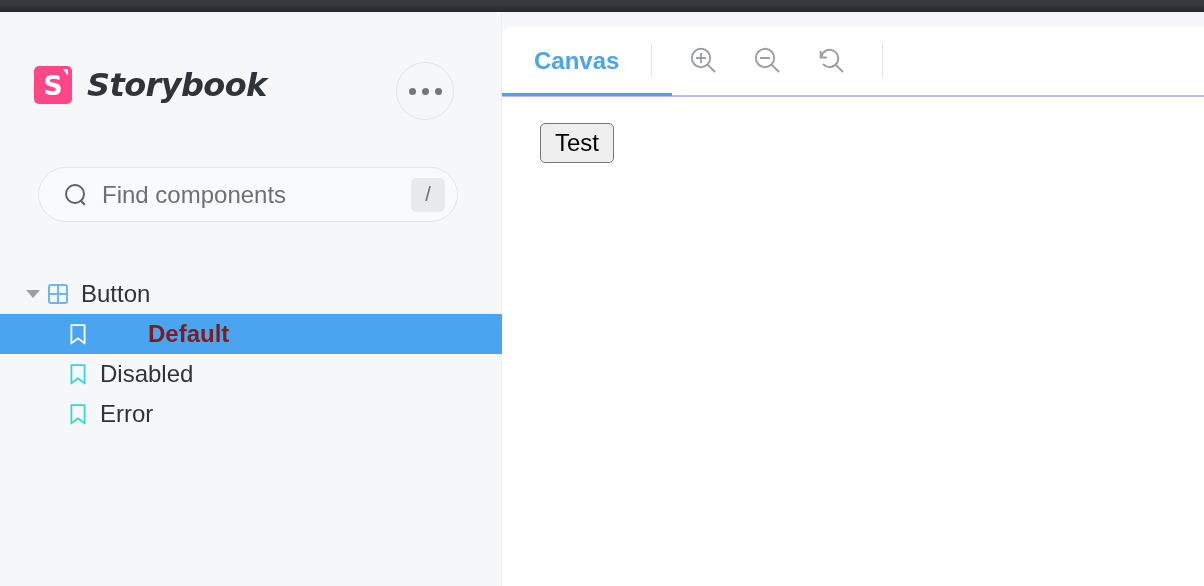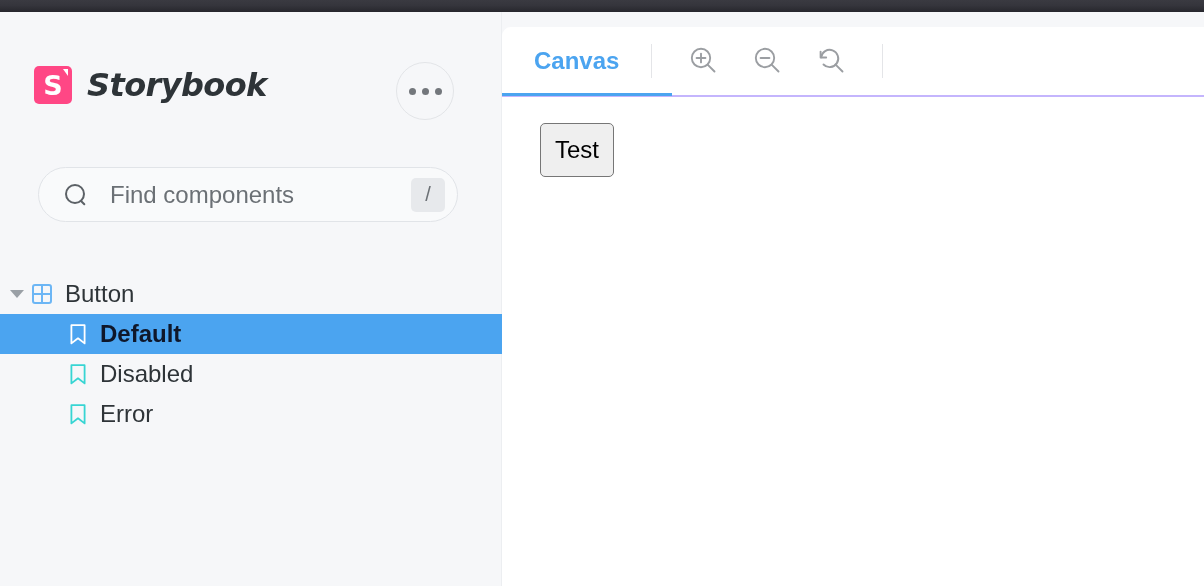--- a/index.html
+++ b/index.html
@@ -109,21 +109,20 @@
     top: 155px; left: 38px;
     width: 420px;
     height: 55px;
     border: 1px solid #e1e4e8;
     border-radius: 28px;
     background: #f9fafb;
     display: flex;
     align-items: center;
     padding: 0 12px 0 25px;
     cursor: text;
-    gap: 8px;
   }
   .sb-search .mag {
     flex: none;
     width: 24px; height: 24px;
     position: relative;
   }
   .sb-search .mag::before {
     content: "";
     position: absolute;
     left: 1px; top: 1px;
@@ -170,21 +169,21 @@
 
   .tree-row {
     position: relative;
     display: flex;
     align-items: center;
     height: 40px;
     cursor: pointer;
     user-select: none;
   }
 
-  .tree-row.component { padding-left: 10px; }
+  .tree-row.component { padding-left: 10px; margin-left: 16px; }
   .tree-row.story     { padding-left: 70px; }
 
   .tree-row.selected { background: #4ba4f0; }
 
   .caret {
     flex: none;
     width: 0; height: 0;
     margin-right: 8px;
     border-left: 7px solid transparent;
     border-right: 7px solid transparent;
@@ -215,22 +214,23 @@
     position: relative;
   }
   .ico-story svg { display: block; }
 
   .tree-label {
     font-size: 24px;
     color: #2e3438;
     white-space: nowrap;
   }
   .tree-row.selected .tree-label {
-    color: #0f172a;
+    color: #7f1d1d;
     font-weight: 700;
+    margin-left: 48px;
   }
 
   
   .panel {
     position: absolute;
     top: 27px; left: 502px;
     width: 702px;
     height: 559px;
     background: #ffffff;
     border-top-left-radius: 9px;
@@ -290,21 +290,21 @@
     padding: 26px 0 0 38px;
   }
 
   .demo-button {
     font-family: "Liberation Sans", sans-serif;
     font-size: 24px;
     color: #000000;
     background: #efefef;
     border: 1px solid #767676;
     border-radius: 5px;
-    padding: 12px 14px;
+    padding: 5px 14px;
     cursor: pointer;
   }
 </style>
 </head>
 <body>
 
 <div id="app">
 
   <div class="topbar"></div>
 

